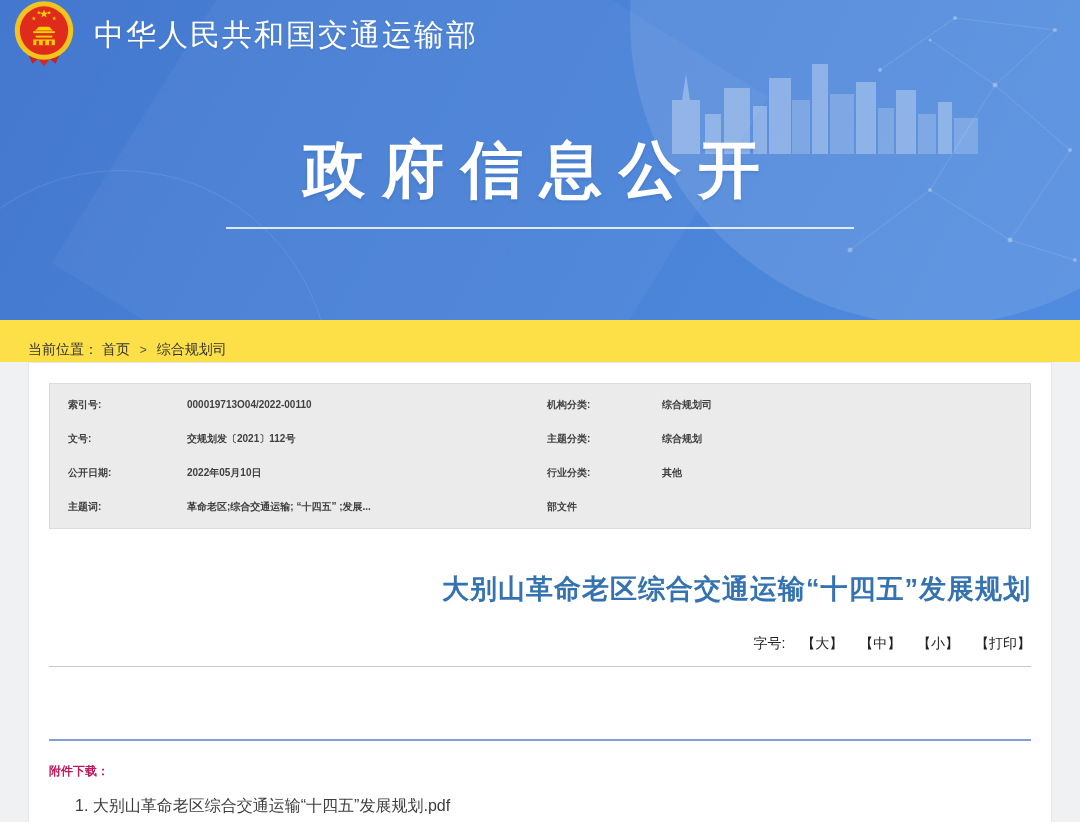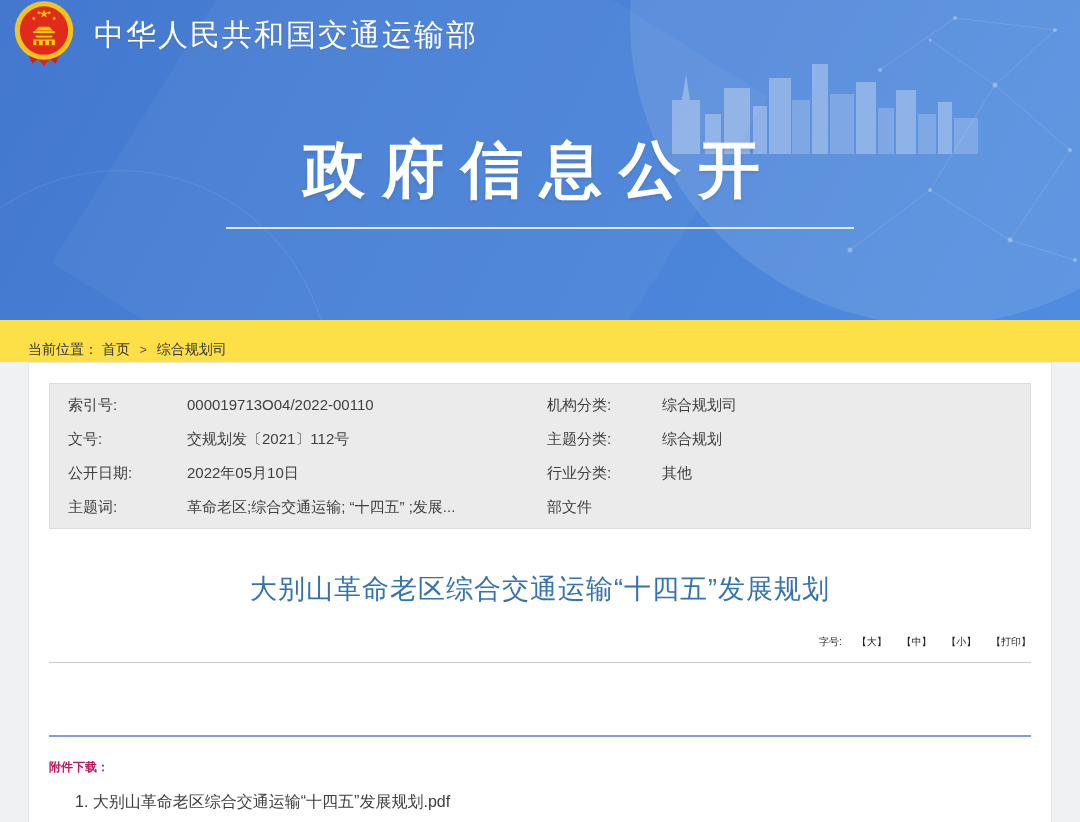--- a/index.html
+++ b/index.html
@@ -32,31 +32,31 @@
   
   .crumbbar { background:#fde047; padding:21px 0 3px 28px; font-size:14px; color:#333; }
   .crumbbar a { color:#333; text-decoration:none; cursor:pointer; }
   .crumb-sep { margin:0 6px; color:#555; font-size:12px; }
 
   
   .card { margin:0 28px; background:#fff; border:1px solid #e7e7e7; border-bottom:none;
     padding:20px 20px 30px; min-height:424px; }
 
   .meta-table { background:#ebebeb; border:1px solid #dcdcdc; padding:4px 0; }
-  .meta-row { display:flex; line-height:34px; font-size:15px; color:#404040; }
+  .meta-row { display:flex; line-height:34px; font-size:10px; color:#404040;font-weight:bold; }
   .meta-row .m-label { padding-left:18px; }
   .meta-row .c1 { width:137px; flex:none; }
   .meta-row .c2 { width:360px; flex:none; white-space:nowrap; overflow:hidden; }
   .meta-row .c3 { width:115px; flex:none; padding-left:0; }
   .meta-row .c4 { flex:1; }
 
-  .article-title { margin-top:42px; text-align:center; font-size:27px; font-weight:400;
+  .article-title { margin-top:42px; text-align:right; font-size:27px; font-weight:700;
     color:#3572b0; letter-spacing:1px; }
 
-  .toolbar { margin-top:28px; text-align:right; font-size:10px; color:#222;
+  .toolbar { margin-top:28px; text-align:right; font-size:14px; color:#222;
     padding-bottom:13px; border-bottom:1px solid #c9c9c9; }
   .toolbar span { margin-left:12px; }
   .toolbar .tool-btn { cursor:pointer; }
 
   .body-spacer { height:72px; }
 
   .attachments { border-top:2px solid #7f9fd8; padding-top:22px; }
   .attach-heading { font-size:12px; font-weight:700; color:#be185d; }
   .attach-item { margin-top:16px; padding-left:26px; font-size:16px; color:#3d3d3d; cursor:pointer; }
 </style>

